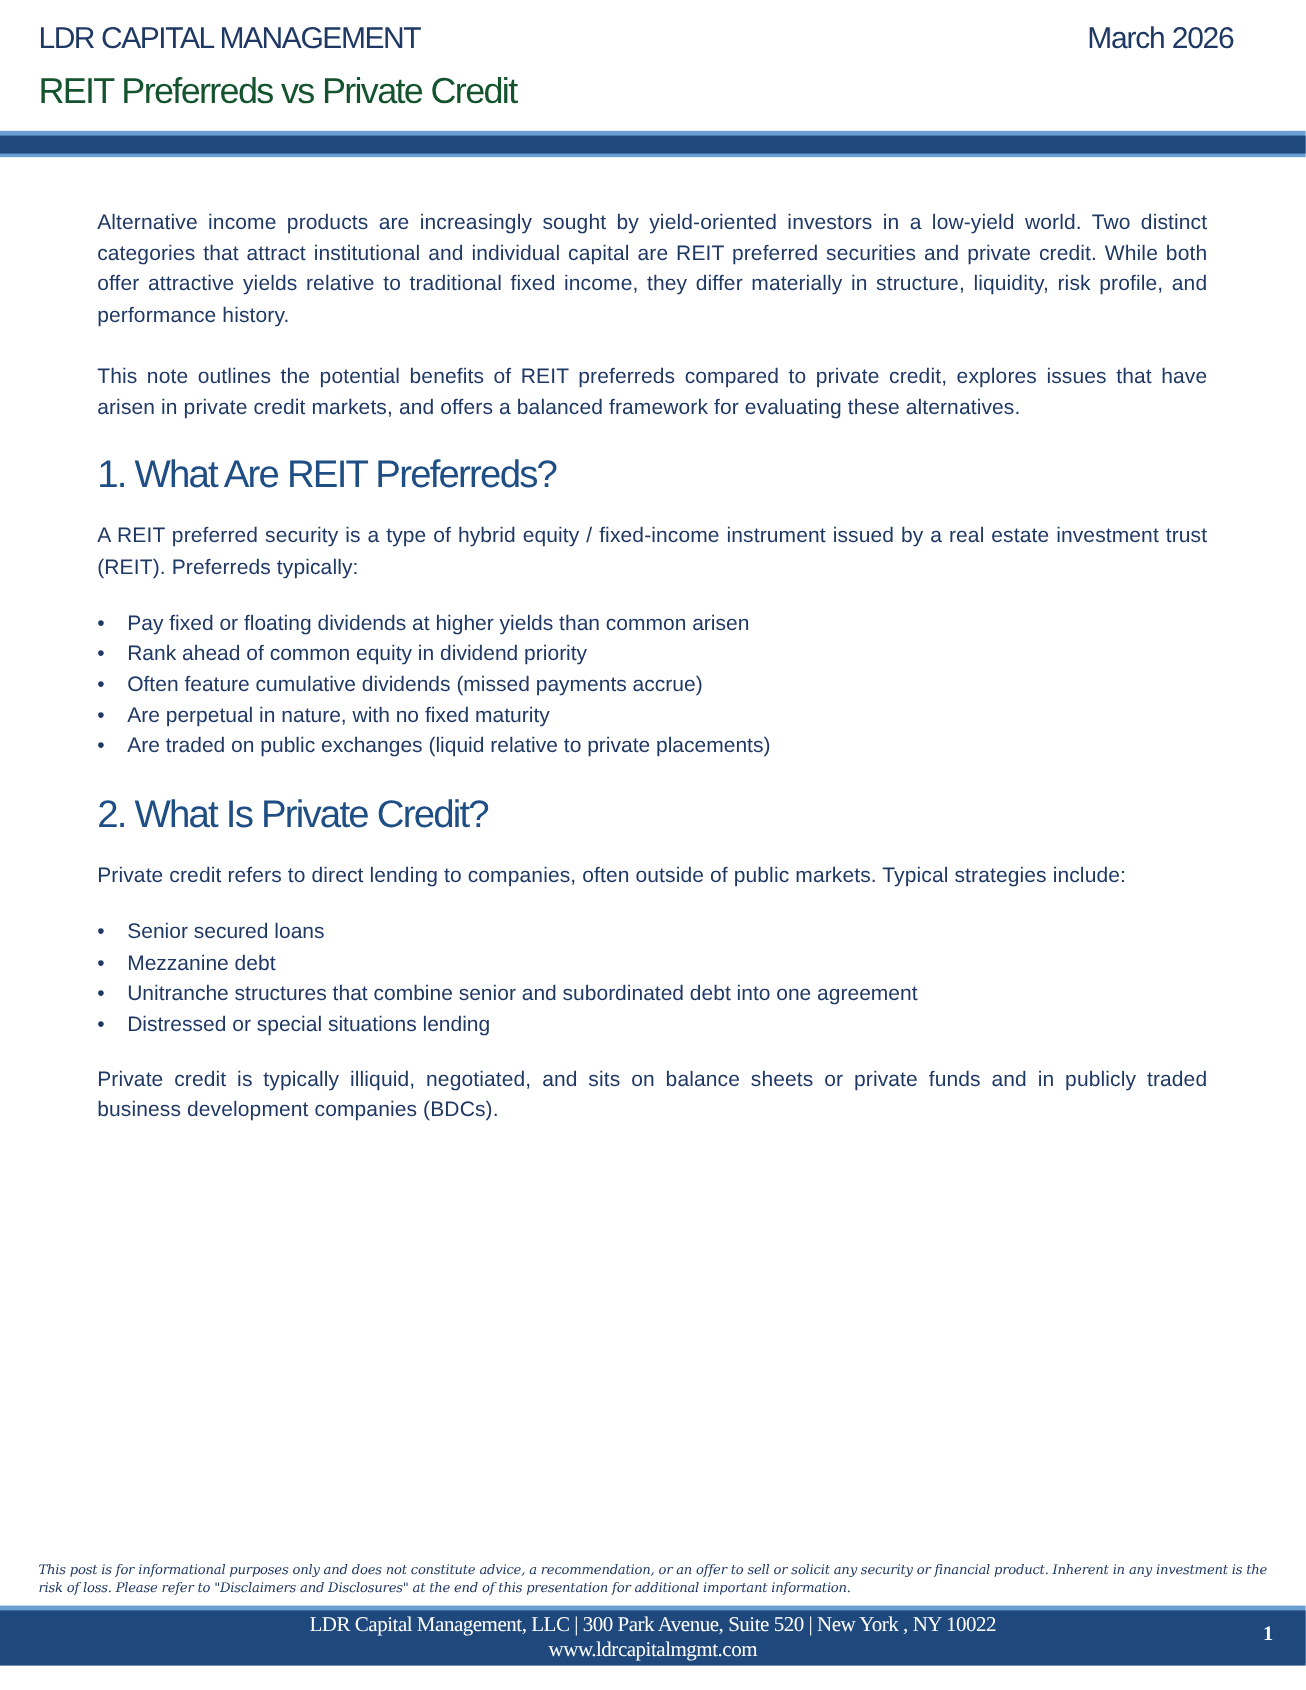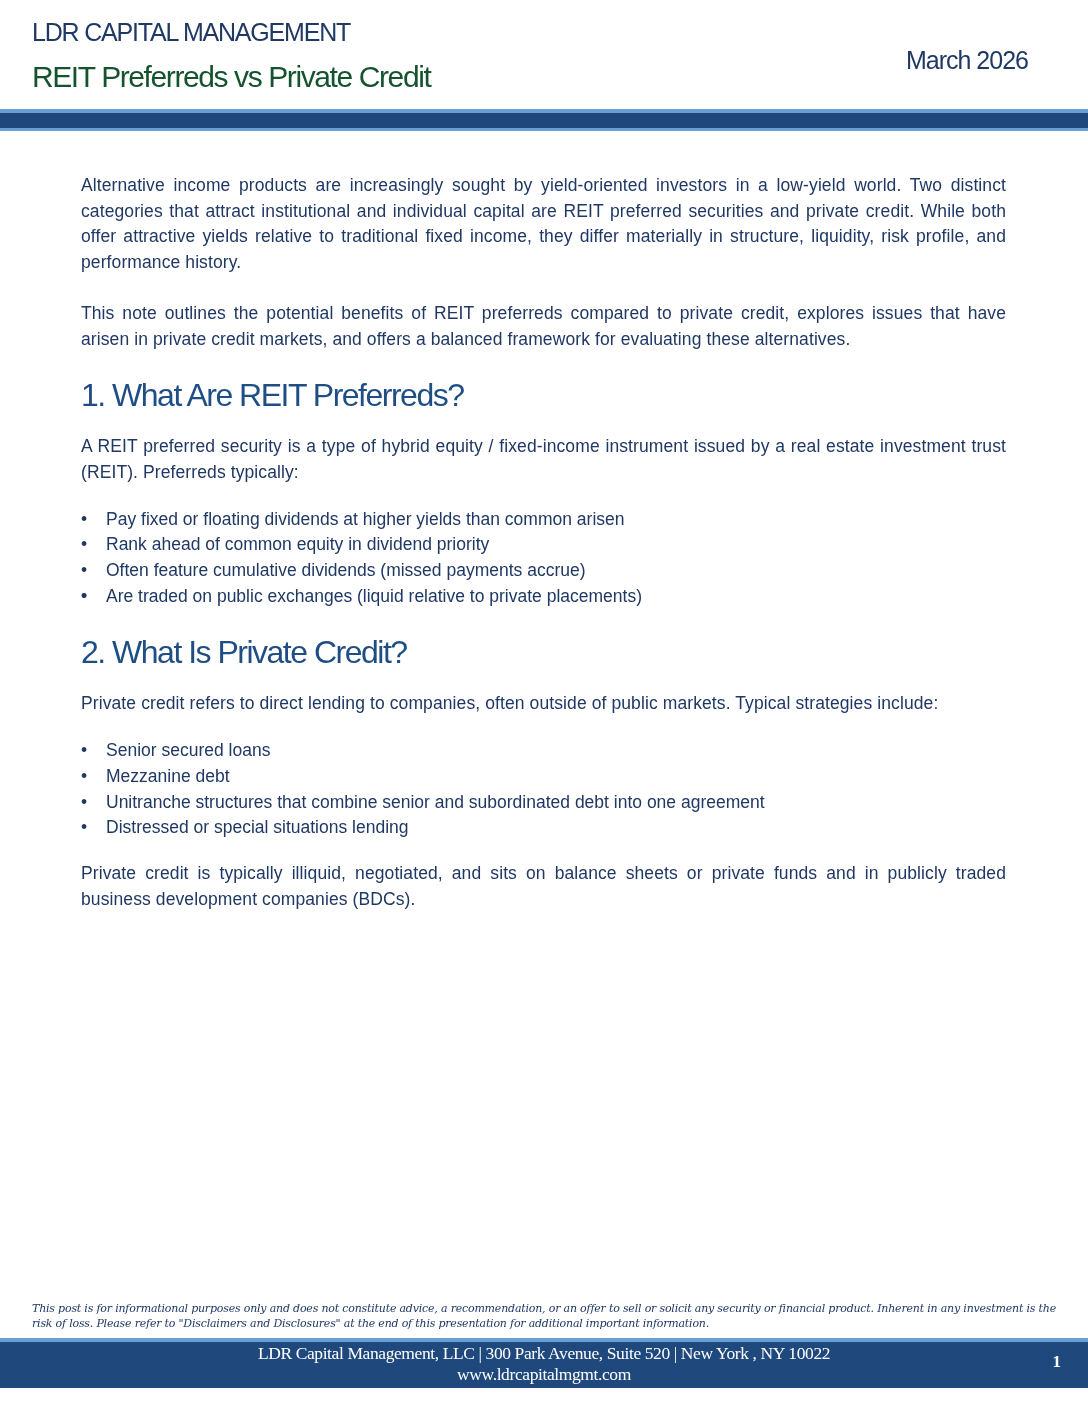--- a/index.html
+++ b/index.html
@@ -1,20 +1,20 @@
 <!DOCTYPE html>
 <html><head>
   <meta charset="utf-8">
   <style>
     * { box-sizing: border-box; margin: 0; padding: 0; }
     html, body { width: 1088px; height: 1408px; background: #ffffff; }
     body { position: relative; overflow: hidden; font-family: "Liberation Sans", "DejaVu Sans", sans-serif; color: #1f3864; }
 
     .hdr-company { position: absolute; left: 32px; top: 18px; font-size: 25px; letter-spacing: -1.2px; color: #1f3864; }
-    .hdr-date { position: absolute; right: 60px; top: 18px; font-size: 25px; letter-spacing: -1px; color: #1f3864; margin-top: 28px; }
+    .hdr-date { position: absolute; right: 60px; top: 18px; font-size: 25px; letter-spacing: -1px; color: #1f3864; }
     .hdr-title { position: absolute; left: 32px; top: 60px; font-size: 30px; letter-spacing: -1.4px; color: #14532d; text-align: right; }
 
     .hdr-band { position: absolute; left: 0; top: 109px; width: 1088px; height: 22px;
       background: #6a9fd4; }
     .hdr-band .inner { position: absolute; left: 0; top: 4px; width: 100%; height: 15px; background: #1f497d; }
 
     .content { position: absolute; left: 81px; top: 150px; width: 925px; }
     h2.section { font-weight: normal; font-size: 32px; letter-spacing: -1.5px; color: #1f4e85; line-height: 40px; }
     p.body { font-size: 17.5px; line-height: 25.7px; text-align: justify; color: #1f3864; letter-spacing: 0.1px; }
     ul.bullets { list-style: none; }
@@ -50,21 +50,21 @@
     <p class="body" style="margin-top:25px">This note outlines the potential benefits of REIT preferreds compared to private credit, explores issues that have arisen in private credit markets, and offers a balanced framework for evaluating these alternatives.</p>
   </section>
 
   <section style="margin-top:23px">
     <h2 class="section">1. What Are REIT Preferreds?</h2>
     <p class="body" style="margin-top:19px">A REIT preferred security is a type of hybrid equity / fixed-income instrument issued by a real estate investment trust (REIT). Preferreds typically:</p>
     <ul class="bullets" style="margin-top:21px">
       <li><span class="dot">•</span><span>Pay fixed or floating dividends at higher yields than common arisen</span></li>
       <li><span class="dot">•</span><span>Rank ahead of common equity in dividend priority</span></li>
       <li><span class="dot">•</span><span>Often feature cumulative dividends (missed payments accrue)</span></li>
-      <li><span class="dot">•</span></li>
+      <li><span class="dot">•</span><span>Are perpetual in nature, with no fixed maturity</span></li>
       <li><span class="dot">•</span><span>Are traded on public exchanges (liquid relative to private placements)</span></li>
     </ul>
   </section>
 
   <section style="margin-top:23px">
     <h2 class="section">2. What Is Private Credit?</h2>
     <p class="body" style="margin-top:19px">Private credit refers to direct lending to companies, often outside of public markets. Typical strategies include:</p>
     <ul class="bullets" style="margin-top:21px">
       <li><span class="dot">•</span><span>Senior secured loans</span></li>
       <li><span class="dot">•</span><span>Mezzanine debt</span></li>

